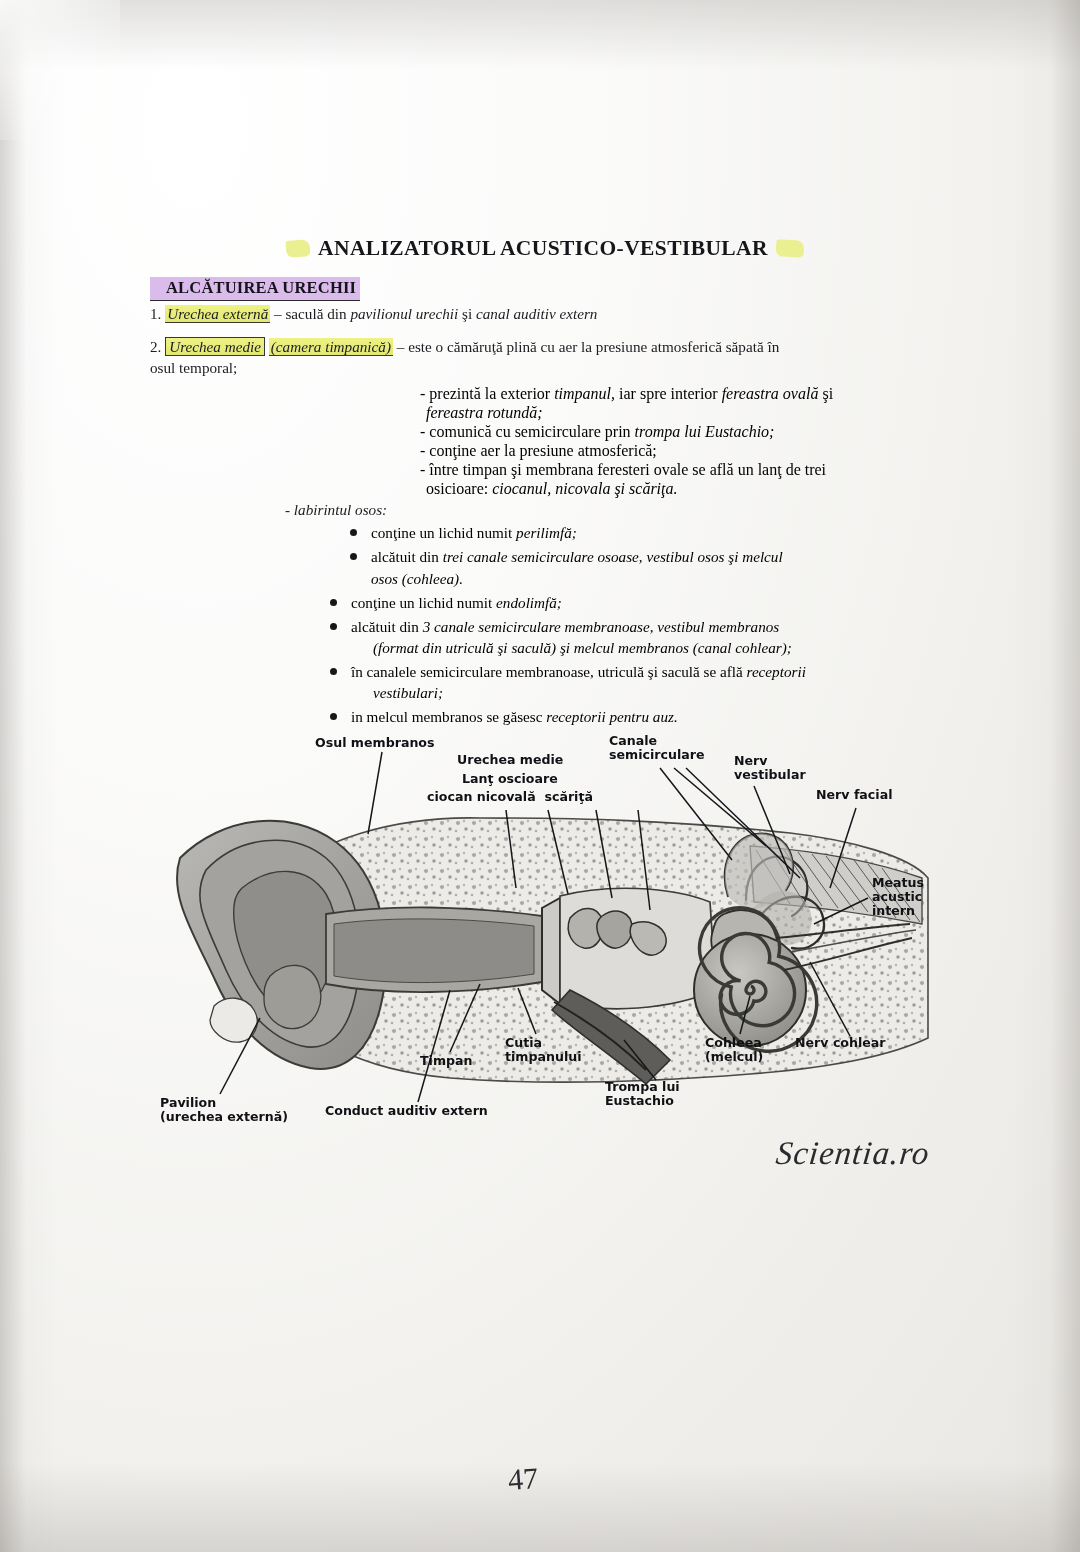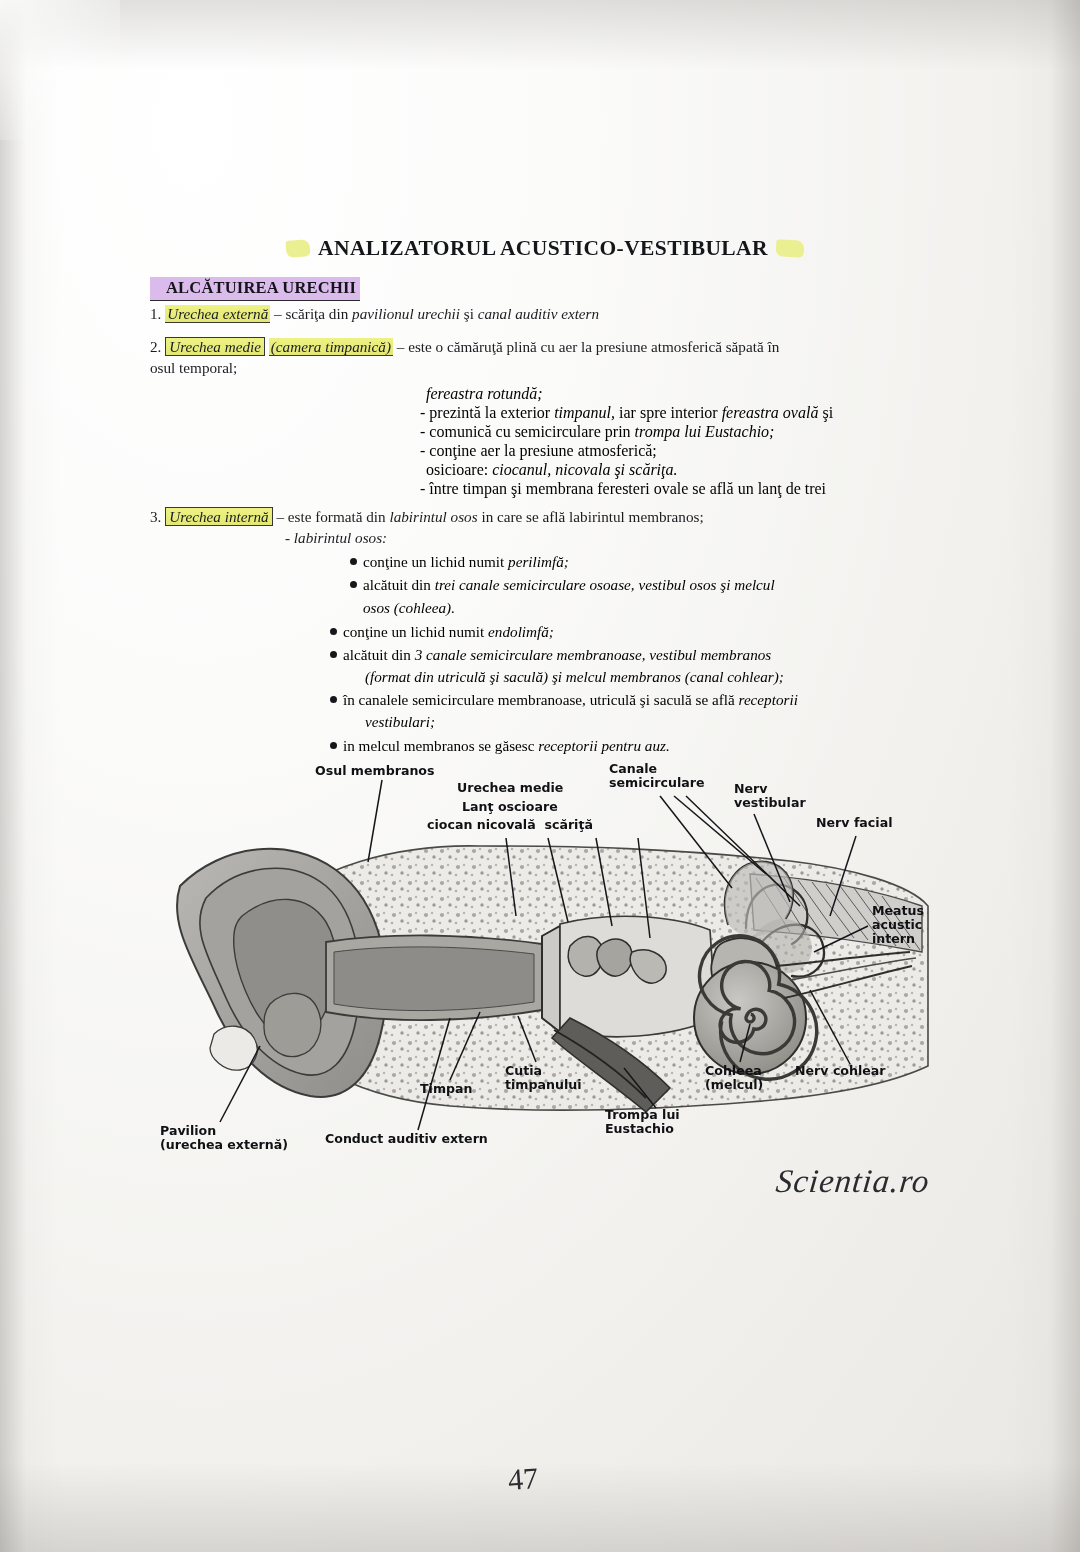--- a/index.html
+++ b/index.html
@@ -101,21 +101,21 @@
   .dash-block {
     margin-left: 270px;
     margin-top: 6px;
   }
   .dash-line { margin-left: 14px; text-indent: -14px; margin-bottom: 1px; }
   .lvl-lab { margin-left: 150px; font-style: italic; }
   .lvl-lab2 { margin-left: 135px; font-style: italic; }
 
   .bullets { margin-left: 200px; margin-top: 2px; }
   .bullet-row {
-    display: flex; gap: 6px;
+    display: flex; gap: 14px;
     margin-bottom: 2px;
     font-size: 15.2px;
     line-height: 1.42;
   }
   .bullet-dot {
     flex: 0 0 auto;
     width: 7px; height: 7px;
     background: #16171b;
     border-radius: 50%;
     margin-top: 7px;
@@ -177,55 +177,51 @@
       <span class="title">ANALIZATORUL ACUSTICO-VESTIBULAR</span>
       <span class="hl-blob right"></span>
     </div>
 
     <div>
       <span class="heading-alc">ALCĂTUIREA URECHII</span>
     </div>
 
     <div class="para numbered">
       <span>1.</span>
-      <span class="it hl-yellow">Urechea externă</span><span> – scăriţa din </span><span class="it">pavilionul urechii</span><span> şi </span><span class="it">canal auditiv extern</span>
+      <span class="it hl-yellow">Urechea externă</span><span> – saculă din </span><span class="it">pavilionul urechii</span><span> şi </span><span class="it">canal auditiv extern</span>
     </div>
 
     <div class="para numbered ln2">
       <span>2.</span>
       <span class="it hl-yellow boxed">Urechea medie</span>
       <span class="it hl-yellow">(camera timpanică)</span><span> – este o cămăruţă plină cu aer la presiune atmosferică săpată în</span>
     </div>
     <div class="para">osul temporal;</div>
 
     <div class="dash-block">
+      <div class="dash-line">
+        <span>- prezintă la exterior </span><span class="it">timpanul,</span><span> iar spre interior </span><span class="it">fereastra ovală</span><span> şi</span>
+      </div>
       <div class="dash-line line3">
         <span class="it">fereastra rotundă;</span>
       </div>
       <div class="dash-line">
-        <span>- prezintă la exterior </span><span class="it">timpanul,</span><span> iar spre interior </span><span class="it">fereastra ovală</span><span> şi</span>
-      </div>
-      <div class="dash-line">
         <span>- comunică cu semicirculare prin </span><span class="it">trompa lui Eustachio;</span>
       </div>
       <div class="dash-line">
         <span>- conţine aer la presiune atmosferică;</span>
       </div>
+      <div class="dash-line">
+        <span>- între timpan şi membrana feresteri ovale se află un lanţ de trei</span>
+      </div>
       <div class="dash-line line3">
         <span>osicioare: </span><span class="it">ciocanul, nicovala şi scăriţa.</span>
       </div>
-      <div class="dash-line">
-        <span>- între timpan şi membrana feresteri ovale se află un lanţ de trei</span>
-      </div>
-    </div>
-
-    <div class="para numbered" style="margin-top:8px;">
-      <span>3.</span>
-      <span class="it hl-yellow boxed">Urechea internă</span><span> – este formată din </span><span class="it">labirintul osos</span><span> in care se află labirintul membranos;</span>
-    </div>
+    </div>
+
 
     <div class="para lvl-lab2">- labirintul osos:</div>
     <div class="bullets">
       <div class="bullet-row">
         <span class="bullet-dot"></span>
         <span class="bullet-text"><span>conţine un lichid numit </span><span class="it">perilimfă;</span></span>
       </div>
       <div class="bullet-row">
         <span class="bullet-dot"></span>
         <span class="bullet-text">

